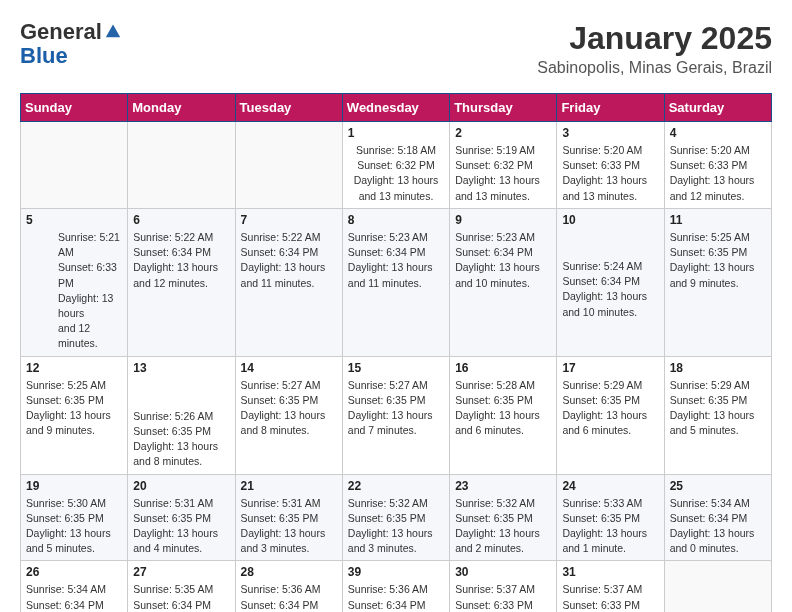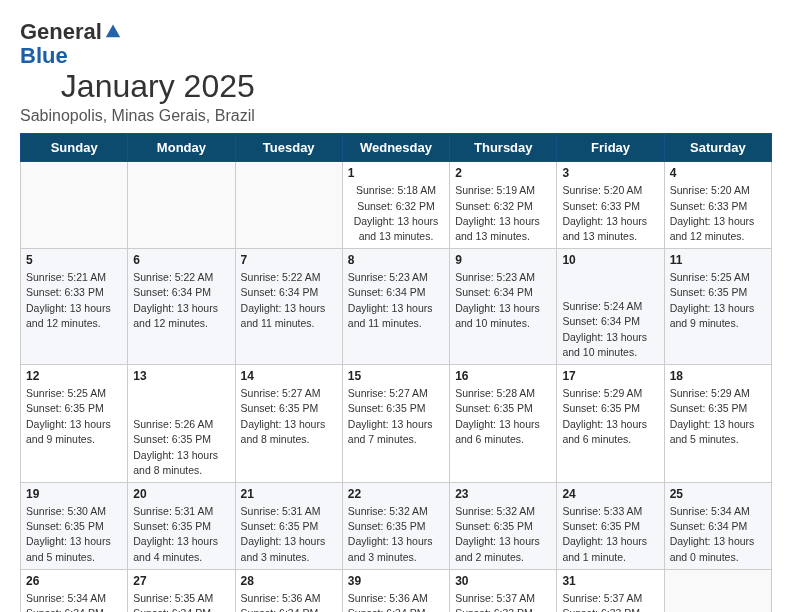--- a/index.html
+++ b/index.html
@@ -7,22 +7,21 @@
       font-family: Arial, sans-serif;
       background: #fff;
       width: 792px;
       min-height: 612px;
       padding: 20px;
     }
     .header {
       display: flex;
       justify-content: space-between;
       align-items: flex-start;
-      margin-bottom: 8px;
-      flex-direction: column;
+      margin-bottom: 16px;
     }
     .logo {
       display: flex;
       align-items: center;
     }
     .logo-text {
       font-size: 22px;
       font-weight: bold;
       line-height: 1.1;
     }
@@ -32,40 +31,40 @@
       width: 18px;
       height: 18px;
       margin-left: 2px;
       margin-top: -8px;
     }
     .title-block {
       text-align: right;
     }
     .calendar-title {
       font-size: 32px;
-      font-weight: normal;
+      font-weight: bold;
       color: #333;
     }
     .calendar-subtitle {
       font-size: 16px;
       color: #555;
       margin-top: 2px;
     }
     .calendar {
       width: 100%;
       border-collapse: collapse;
       border: 1px solid #ccc;
     }
     .calendar th {
-      background: #0c4a6e;
+      background: #be185d;
       color: #fff;
       font-size: 13px;
       font-weight: bold;
       padding: 6px 4px;
-      text-align: center;
+      text-align: left;
       border: 1px solid #1a4e8a;
     }
     .calendar td {
       vertical-align: top;
       width: 107px;
       min-height: 80px;
       padding: 4px 5px;
       border: 1px solid #ccc;
       font-size: 10.5px;
       color: #333;
@@ -153,21 +152,21 @@
           <div class="day-number">4</div>
           <div class="day-info" style="white-space: pre-line;">Sunrise: 5:20 AM
 Sunset: 6:33 PM
 Daylight: 13 hours
 and 12 minutes.</div>
         </td>
       </tr>
       <tr>
         <td>
           <div class="day-number">5</div>
-          <div class="day-info" style="white-space: pre-line;">Sunrise: 5:21 AM
+          <div class="day-info" style="white-space: pre-line; margin-left: 32px;">Sunrise: 5:21 AM
 Sunset: 6:33 PM
 Daylight: 13 hours
 and 12 minutes.</div>
         </td>
         <td>
           <div class="day-number">6</div>
           <div class="day-info" style="white-space: pre-line;">Sunrise: 5:22 AM
 Sunset: 6:34 PM
 Daylight: 13 hours
 and 12 minutes.</div>

